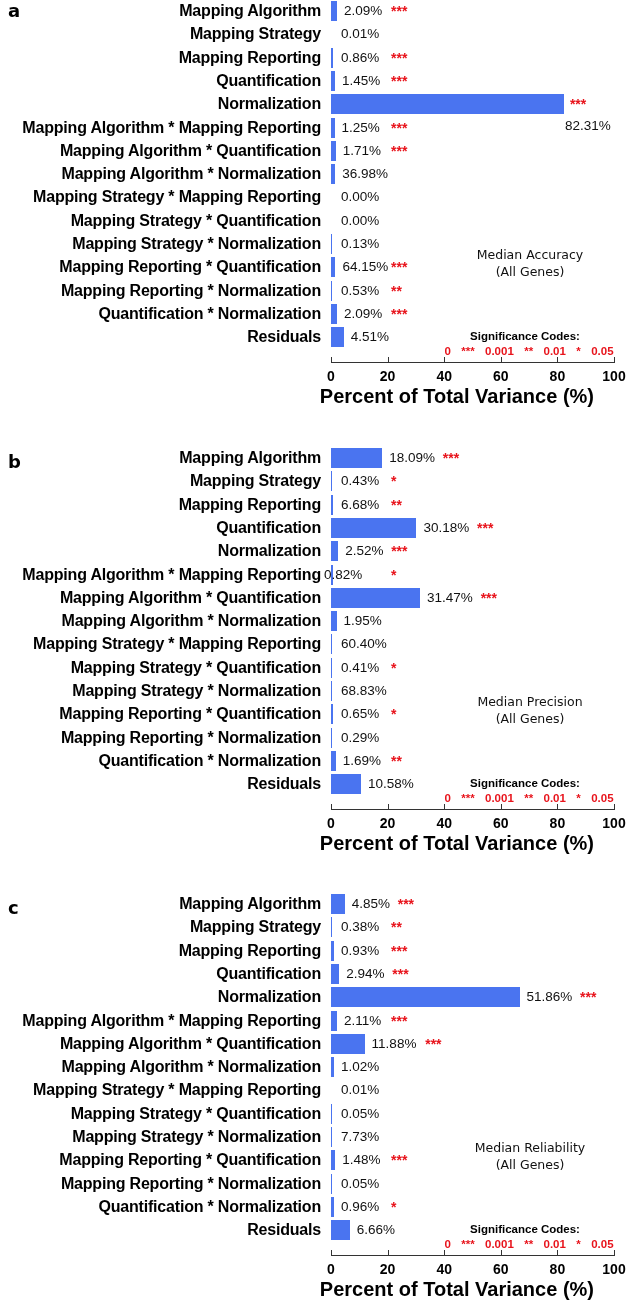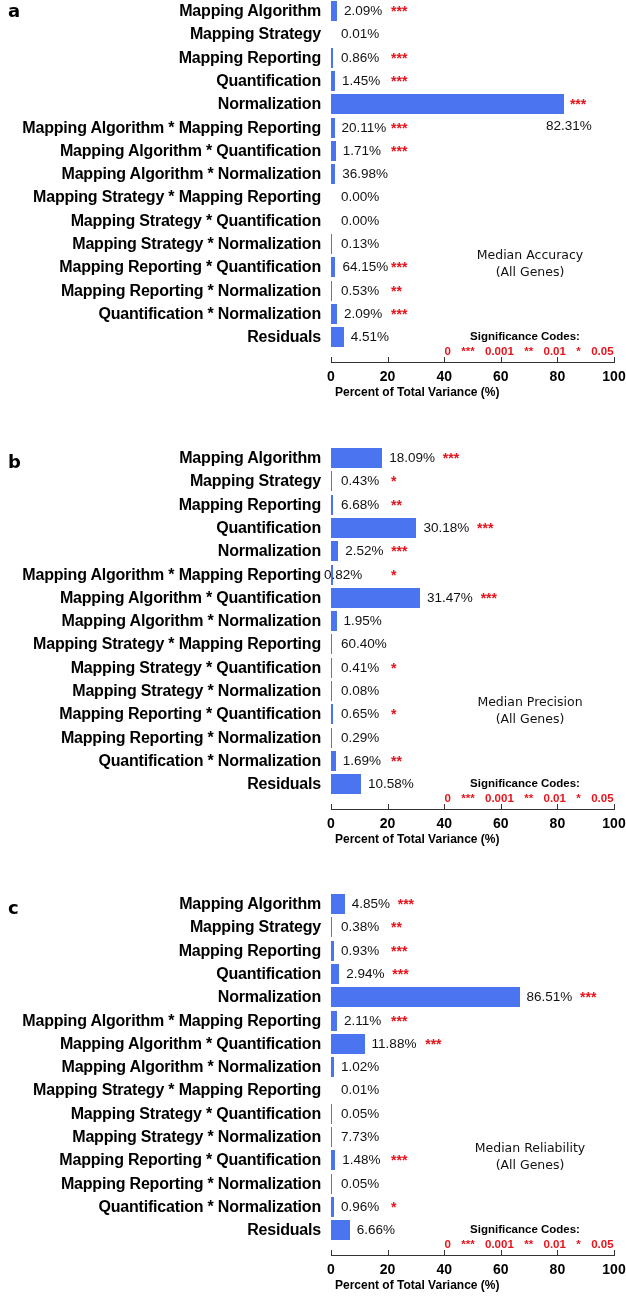--- a/index.html
+++ b/index.html
@@ -10,21 +10,21 @@
                   font-weight:bold; font-size:18px; }
   .row { position:absolute; left:0; width:626px; height:22px; }
   .row-label { position:absolute; right:305px; top:0; white-space:nowrap;
                font-weight:bold; font-size:16px; line-height:22px; letter-spacing:-0.2px; }
   .bar { position:absolute; left:331px; top:1px; height:20px; background:#4a74f0; }
   .val { position:absolute; top:0; font-size:13.5px; line-height:22px; color:#111; white-space:nowrap; }
   .sig { position:absolute; top:0; font-size:14px; line-height:22px; color:#e8141c; font-weight:bold; white-space:nowrap; }
   .axis-line { position:absolute; left:331px; width:283px; height:1px; background:#333; }
   .tick { position:absolute; width:1px; height:6px; background:#333; }
   .tick-label { position:absolute; font-weight:bold; font-size:14px; width:40px; text-align:center; margin-left:-20px; }
-  .axis-title { position:absolute; left:335px; width:283px; text-align:left; font-weight:bold; font-size:12px; }
+  .axis-title { position:absolute; left:311px; width:283px; text-align:right; font-weight:bold; font-size:20px; }
   .note { position:absolute; right:16px; width:160px; text-align:center; font-size:12.5px;
           font-family:"DejaVu Sans", sans-serif; line-height:17px; color:#111; }
   .sig-codes-title { position:absolute; left:440px; width:170px; text-align:center; font-weight:bold; font-size:11.5px; }
   .sig-codes { position:absolute; left:440px; width:178px; text-align:center; font-weight:bold; font-size:11.5px; color:#e8141c; word-spacing:2px; }
 </style>
 </head>
 <body>
 
 <div id="figure">
     <div class="panel" style="top: 0px;">
@@ -47,27 +47,27 @@
       </div>
       <div class="row" style="top: 69.9px;">
         <div class="row-label">Quantification</div>
         <div class="bar" style="width: 4.1035px; background: rgb(74, 116, 240);"></div>
         <div class="val" style="left: 342.103px;">1.45%</div>
         <div class="sig" style="left: 391px; color: rgb(232, 20, 28);">***</div>
       </div>
       <div class="row" style="top: 93.2px;">
         <div class="row-label">Normalization</div>
         <div class="bar" style="width: 232.937px; background: rgb(74, 116, 240);"></div>
-        <div class="val" style="left: 546px; top: 22px;">82.31%</div>
+        <div class="val" style="left: 565px; top: 22px;">82.31%</div>
         <div class="sig" style="left: 569.937px; color: rgb(232, 20, 28);">***</div>
       </div>
       <div class="row" style="top: 116.5px;">
         <div class="row-label">Mapping Algorithm * Mapping Reporting</div>
         <div class="bar" style="width: 3.5375px; background: rgb(74, 116, 240);"></div>
-        <div class="val" style="left: 341.538px;">20.11%</div>
+        <div class="val" style="left: 341.538px;">1.25%</div>
         <div class="sig" style="left: 391px; color: rgb(232, 20, 28);">***</div>
       </div>
       <div class="row" style="top: 139.8px;">
         <div class="row-label">Mapping Algorithm * Quantification</div>
         <div class="bar" style="width: 4.8393px; background: rgb(74, 116, 240);"></div>
         <div class="val" style="left: 342.839px;">1.71%</div>
         <div class="sig" style="left: 391px; color: rgb(232, 20, 28);">***</div>
       </div>
       <div class="row" style="top: 163.1px;">
         <div class="row-label">Mapping Algorithm * Normalization</div>
@@ -187,21 +187,21 @@
       </div>
       <div class="row" style="top: 209.7px;">
         <div class="row-label">Mapping Strategy * Quantification</div>
         <div class="bar" style="width: 1.1603px; background: rgb(74, 116, 240);"></div>
         <div class="val" style="left: 341px;">0.41%</div>
         <div class="sig" style="left: 391px; color: rgb(232, 20, 28);">*</div>
       </div>
       <div class="row" style="top: 233px;">
         <div class="row-label">Mapping Strategy * Normalization</div>
         <div class="bar" style="width: 1px; background: rgb(74, 116, 240);"></div>
-        <div class="val" style="left: 341px;">0.08%</div>
+        <div class="val" style="left: 341px;">68.83%</div>
       </div>
       <div class="row" style="top: 256.3px;">
         <div class="row-label">Mapping Reporting * Quantification</div>
         <div class="bar" style="width: 1.8395px; background: rgb(74, 116, 240);"></div>
         <div class="val" style="left: 341px;">0.65%</div>
         <div class="sig" style="left: 391px; color: rgb(232, 20, 28);">*</div>
       </div>
       <div class="row" style="top: 279.6px;">
         <div class="row-label">Mapping Reporting * Normalization</div>
         <div class="bar" style="width: 1px; background: rgb(74, 116, 240);"></div>
@@ -261,21 +261,21 @@
       </div>
       <div class="row" style="top: 69.9px;">
         <div class="row-label">Quantification</div>
         <div class="bar" style="width: 8.3202px; background: rgb(74, 116, 240);"></div>
         <div class="val" style="left: 346.32px;">2.94%</div>
         <div class="sig" style="left: 392.32px; color: rgb(232, 20, 28);">***</div>
       </div>
       <div class="row" style="top: 93.2px;">
         <div class="row-label">Normalization</div>
         <div class="bar" style="width: 188.506px; background: rgb(74, 116, 240);"></div>
-        <div class="val" style="left: 526.506px;">86.51%</div>
+        <div class="val" style="left: 526.506px;">51.86%</div>
         <div class="sig" style="left: 580.106px; color: rgb(232, 20, 28);">***</div>
       </div>
       <div class="row" style="top: 116.5px;">
         <div class="row-label">Mapping Algorithm * Mapping Reporting</div>
         <div class="bar" style="width: 5.9713px; background: rgb(74, 116, 240);"></div>
         <div class="val" style="left: 343.971px;">2.11%</div>
         <div class="sig" style="left: 391px; color: rgb(232, 20, 28);">***</div>
       </div>
       <div class="row" style="top: 139.8px;">
         <div class="row-label">Mapping Algorithm * Quantification</div>

